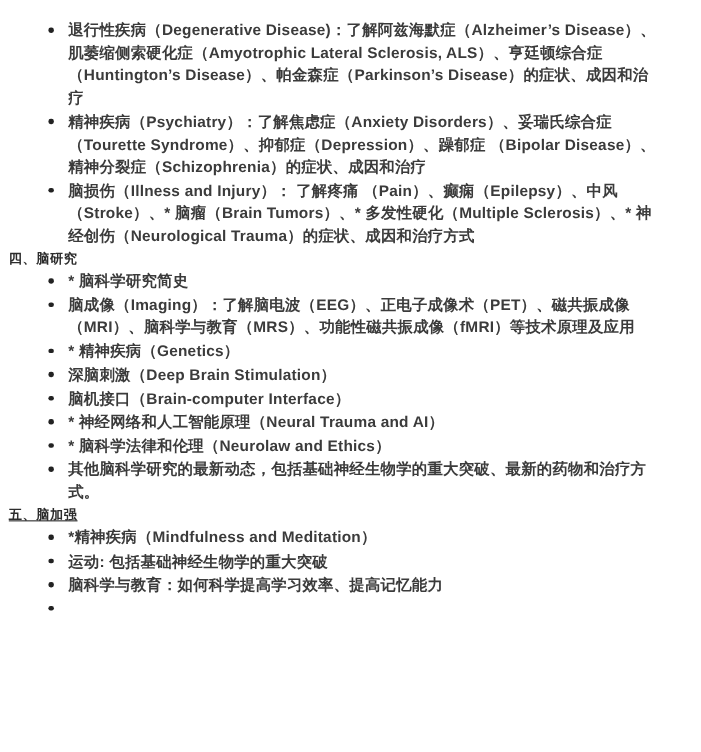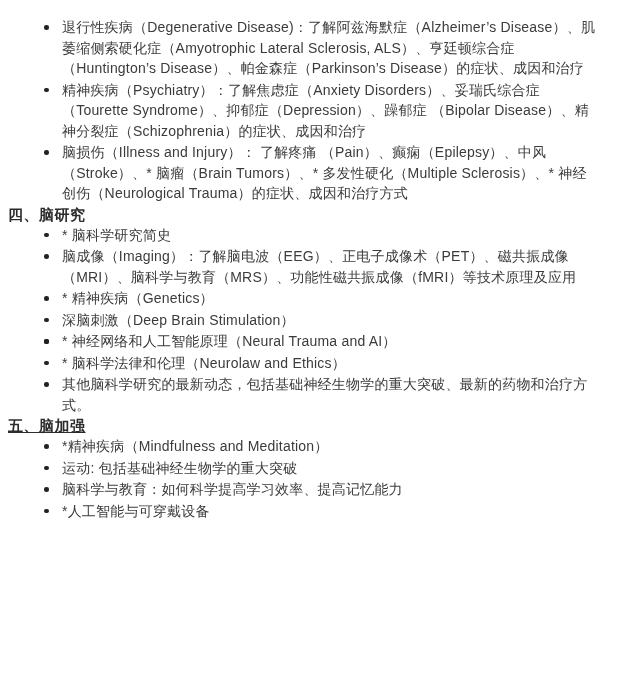--- a/index.html
+++ b/index.html
@@ -18,39 +18,40 @@
     box-sizing: border-box;
     width: 637px;
     height: 684px;
     padding: 17px 12px 0 8px;
     background: #ffffff;
   }
   ul.bullet-list {
     list-style: none;
     margin: 0;
     padding: 0 25px 0 54px;
+    font-weight: bold;
   }
   ul.bullet-list li {
     position: relative;
     font-size: 14px;
     line-height: 20.5px;
     margin: 0 0 1px 0;
     letter-spacing: 0.2px;
   }
   .dot {
     position: absolute;
     left: -18px;
     top: 8px;
     width: 4.5px;
     height: 4.5px;
     border-radius: 50%;
     background: #222222;
   }
   h2.sec-heading {
-    font-size: 15px;
+    font-size: 12px;
     font-weight: bold;
     color: #2c2c2c;
     margin: 0;
     line-height: 20px;
     letter-spacing: 0.5px;
   }
   
   .heading-research { margin-top: 38px; }
   .list-research    { margin-top: 22px; }
   .heading-enhance  { margin-top: 31px; text-decoration: underline; }
@@ -92,20 +93,21 @@
       <li>
         <span class="dot"></span>
         <span>* 精神疾病（Genetics）</span>
       </li>
       <li>
         <span class="dot"></span>
         <span>深脑刺激（Deep Brain Stimulation）</span>
       </li>
       <li>
         <span class="dot"></span>
+        <span>脑机接口（Brain-computer Interface）</span>
       </li>
       <li>
         <span class="dot"></span>
         <span>* 神经网络和人工智能原理（Neural Trauma and AI）</span>
       </li>
       <li>
         <span class="dot"></span>
         <span>* 脑科学法律和伦理（Neurolaw and Ethics）</span>
       </li>
       <li>
@@ -125,18 +127,17 @@
       <li>
         <span class="dot"></span>
         <span>运动: 包括基础神经生物学的重大突破</span>
       </li>
       <li>
         <span class="dot"></span>
         <span>脑科学与教育：如何科学提高学习效率、提高记忆能力</span>
       </li>
       <li>
         <span class="dot"></span>
-        <span>*人工智能与可穿戴设备</span>
       </li>
     </ul>
   </section>
 
 </div>
 
 </body></html>

